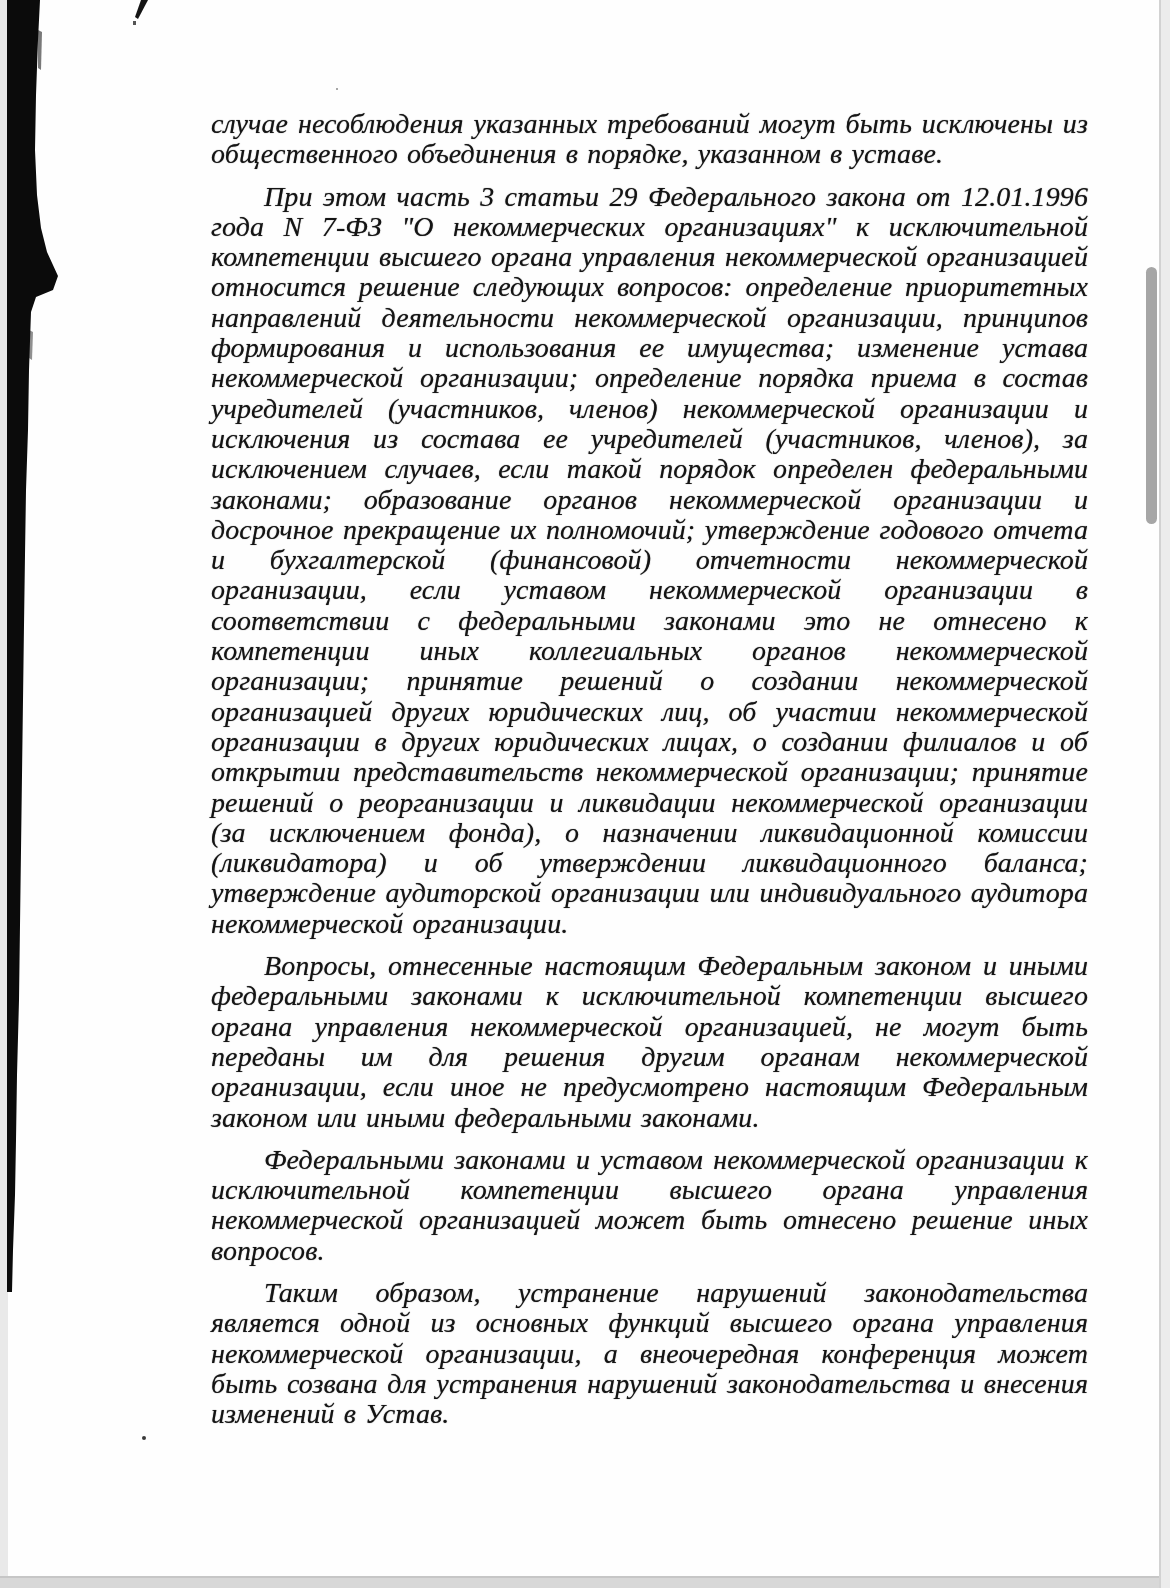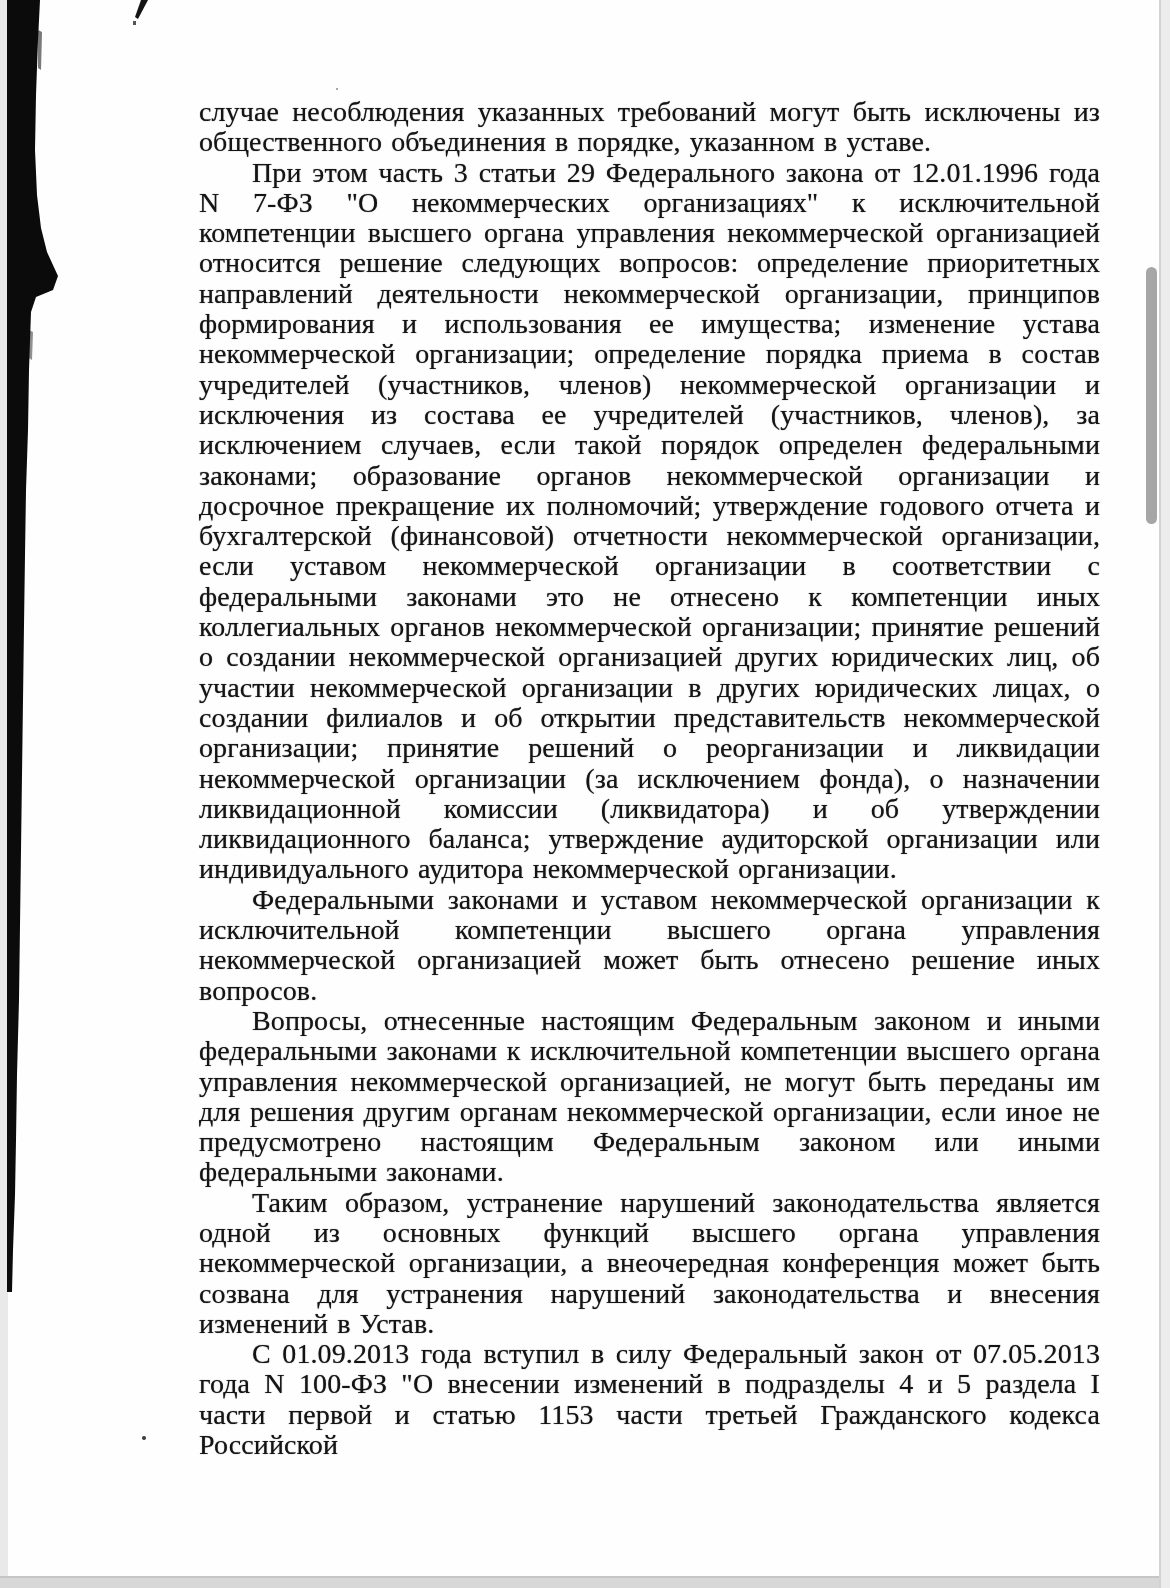--- a/index.html
+++ b/index.html
@@ -29,21 +29,21 @@
   
   .text-block {
     position: absolute; left: 199px; top: 97px; width: 901px;
     font-size: 28px; line-height: 30.3px;
     color: #141414;
     text-align: justify;
     letter-spacing: 0.1px;
     word-spacing: 2px;
     text-shadow: 0 0 1px rgba(10,10,10,0.65);
   }
-  .text-block p { margin: 0; text-indent: 53px; }
+  .text-block p { margin: 12px; text-indent: 53px; font-style: italic; }
   .text-block p.continuation { text-indent: 0; }
 
   
   .speck { position: absolute; background: #3a3a3a; border-radius: 50%; }
   .speck.s1 { left: 142px; top: 1436px; width: 4px; height: 4px; }
   .speck.s2 { left: 336px; top: 88px; width: 2px; height: 2px; background: #8a8a8a; }
 
   
   .bottom-strip {
     position: absolute; left: 0; bottom: 0; width: 1170px; height: 10px;
@@ -81,24 +81,23 @@
   </svg>
 
   <svg class="slash-mark" width="26" height="30" viewBox="0 0 26 30" aria-hidden="true">
     <polygon fill="#141414" points="11,0 18,0 8,19 5,17"></polygon>
     <rect x="3" y="21" width="3" height="4" fill="#2b2b2b" opacity="0.8"></rect>
   </svg>
 
   <div class="text-block">
     <p class="continuation">случае несоблюдения указанных требований могут быть исключены из общественного объединения в порядке, указанном в уставе.</p>
     <p>При этом часть 3 статьи 29 Федерального закона от 12.01.1996 года N 7-ФЗ "О некоммерческих организациях" к исключительной компетенции высшего органа управления некоммерческой организацией относится решение следующих вопросов: определение приоритетных направлений деятельности некоммерческой организации, принципов формирования и использования ее имущества; изменение устава некоммерческой организации; определение порядка приема в состав учредителей (участников, членов) некоммерческой организации и исключения из состава ее учредителей (участников, членов), за исключением случаев, если такой порядок определен федеральными законами; образование органов некоммерческой организации и досрочное прекращение их полномочий; утверждение годового отчета и бухгалтерской (финансовой) отчетности некоммерческой организации, если уставом некоммерческой организации в соответствии с федеральными законами это не отнесено к компетенции иных коллегиальных органов некоммерческой организации; принятие решений о создании некоммерческой организацией других юридических лиц, об участии некоммерческой организации в других юридических лицах, о создании филиалов и об открытии представительств некоммерческой организации; принятие решений о реорганизации и ликвидации некоммерческой организации (за исключением фонда), о назначении ликвидационной комиссии (ликвидатора) и об утверждении ликвидационного баланса; утверждение аудиторской организации или индивидуального аудитора некоммерческой организации.</p>
+    <p>Вопросы, отнесенные настоящим Федеральным законом и иными федеральными законами к исключительной компетенции высшего органа управления некоммерческой организацией, не могут быть переданы им для решения другим органам некоммерческой организации, если иное не предусмотрено настоящим Федеральным законом или иными федеральными законами.</p>
     <p>Федеральными законами и уставом некоммерческой организации к исключительной компетенции высшего органа управления некоммерческой организацией может быть отнесено решение иных вопросов.</p>
-    <p>Вопросы, отнесенные настоящим Федеральным законом и иными федеральными законами к исключительной компетенции высшего органа управления некоммерческой организацией, не могут быть переданы им для решения другим органам некоммерческой организации, если иное не предусмотрено настоящим Федеральным законом или иными федеральными законами.</p>
     <p>Таким образом, устранение нарушений законодательства является одной из основных функций высшего органа управления некоммерческой организации, а внеочередная конференция может быть созвана для устранения нарушений законодательства и внесения изменений в Устав.</p>
-    <p>С 01.09.2013 года вступил в силу Федеральный закон от 07.05.2013 года N 100-ФЗ "О внесении изменений в подразделы 4 и 5 раздела I части первой и статью 1153 части третьей Гражданского кодекса Российской</p>
   </div>
 
   <div class="speck s1"></div>
   <div class="speck s2"></div>
 
   <div class="bottom-strip"></div>
 
   <div class="right-band"></div>
 
   <div class="scroll-thumb"></div>

